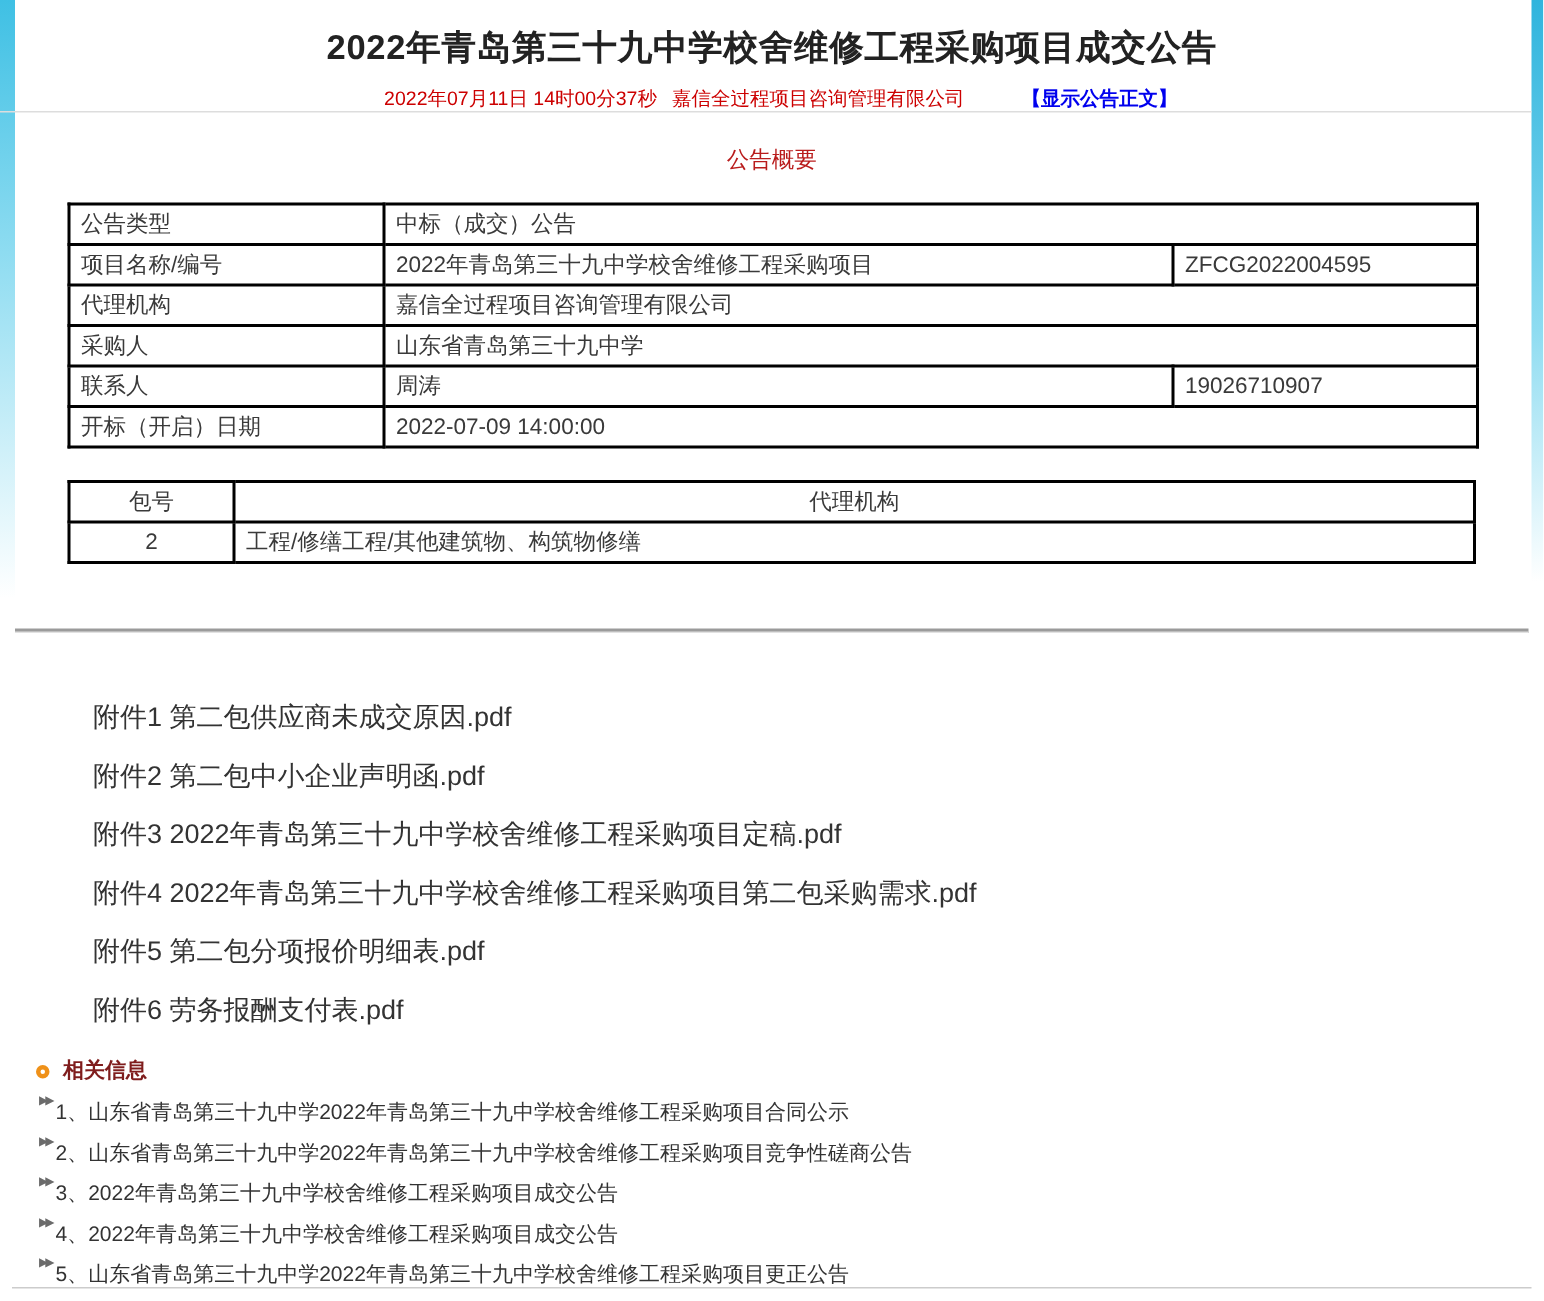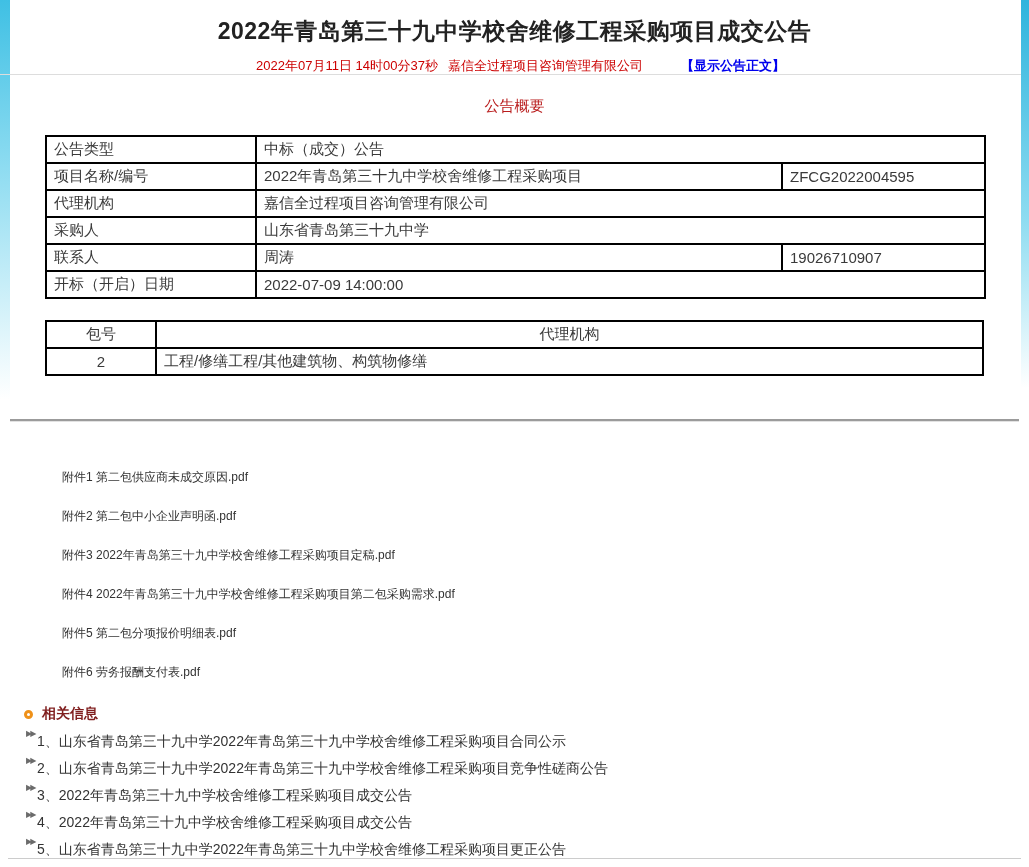--- a/index.html
+++ b/index.html
@@ -59,21 +59,21 @@
   .package-table .center { text-align: center; margin-left: 23px; }
   
   .mid-divider {
     position: absolute; top: 419px; left: 10px; width: 1009px; height: 3px;
     background: #9b9b9b; border-bottom: 1px solid #e2e2e2;
   }
   
   .attachments { position: absolute; top: 458px; left: 62px; }
   .attachment {
     height: 39px; display: flex; align-items: center;
-    font-size: 12px; color: #333333; cursor: pointer;
+    font-size: 18px; color: #333333; cursor: pointer;
   }
   
   .related { position: absolute; top: 704px; left: 24px; width: 980px; }
   .related-header { display: flex; align-items: center; height: 20px; }
   .ring-icon {
     width: 9px; height: 9px; border: 3px solid #ef9119; border-radius: 50%;
     background: #ffffff; margin-right: 9px; flex: 0 0 auto;
   }
   .related-title { font-size: 14px; font-weight: bold; color: #7f1d1d; }
   .related-list { margin-top: 9px; }

